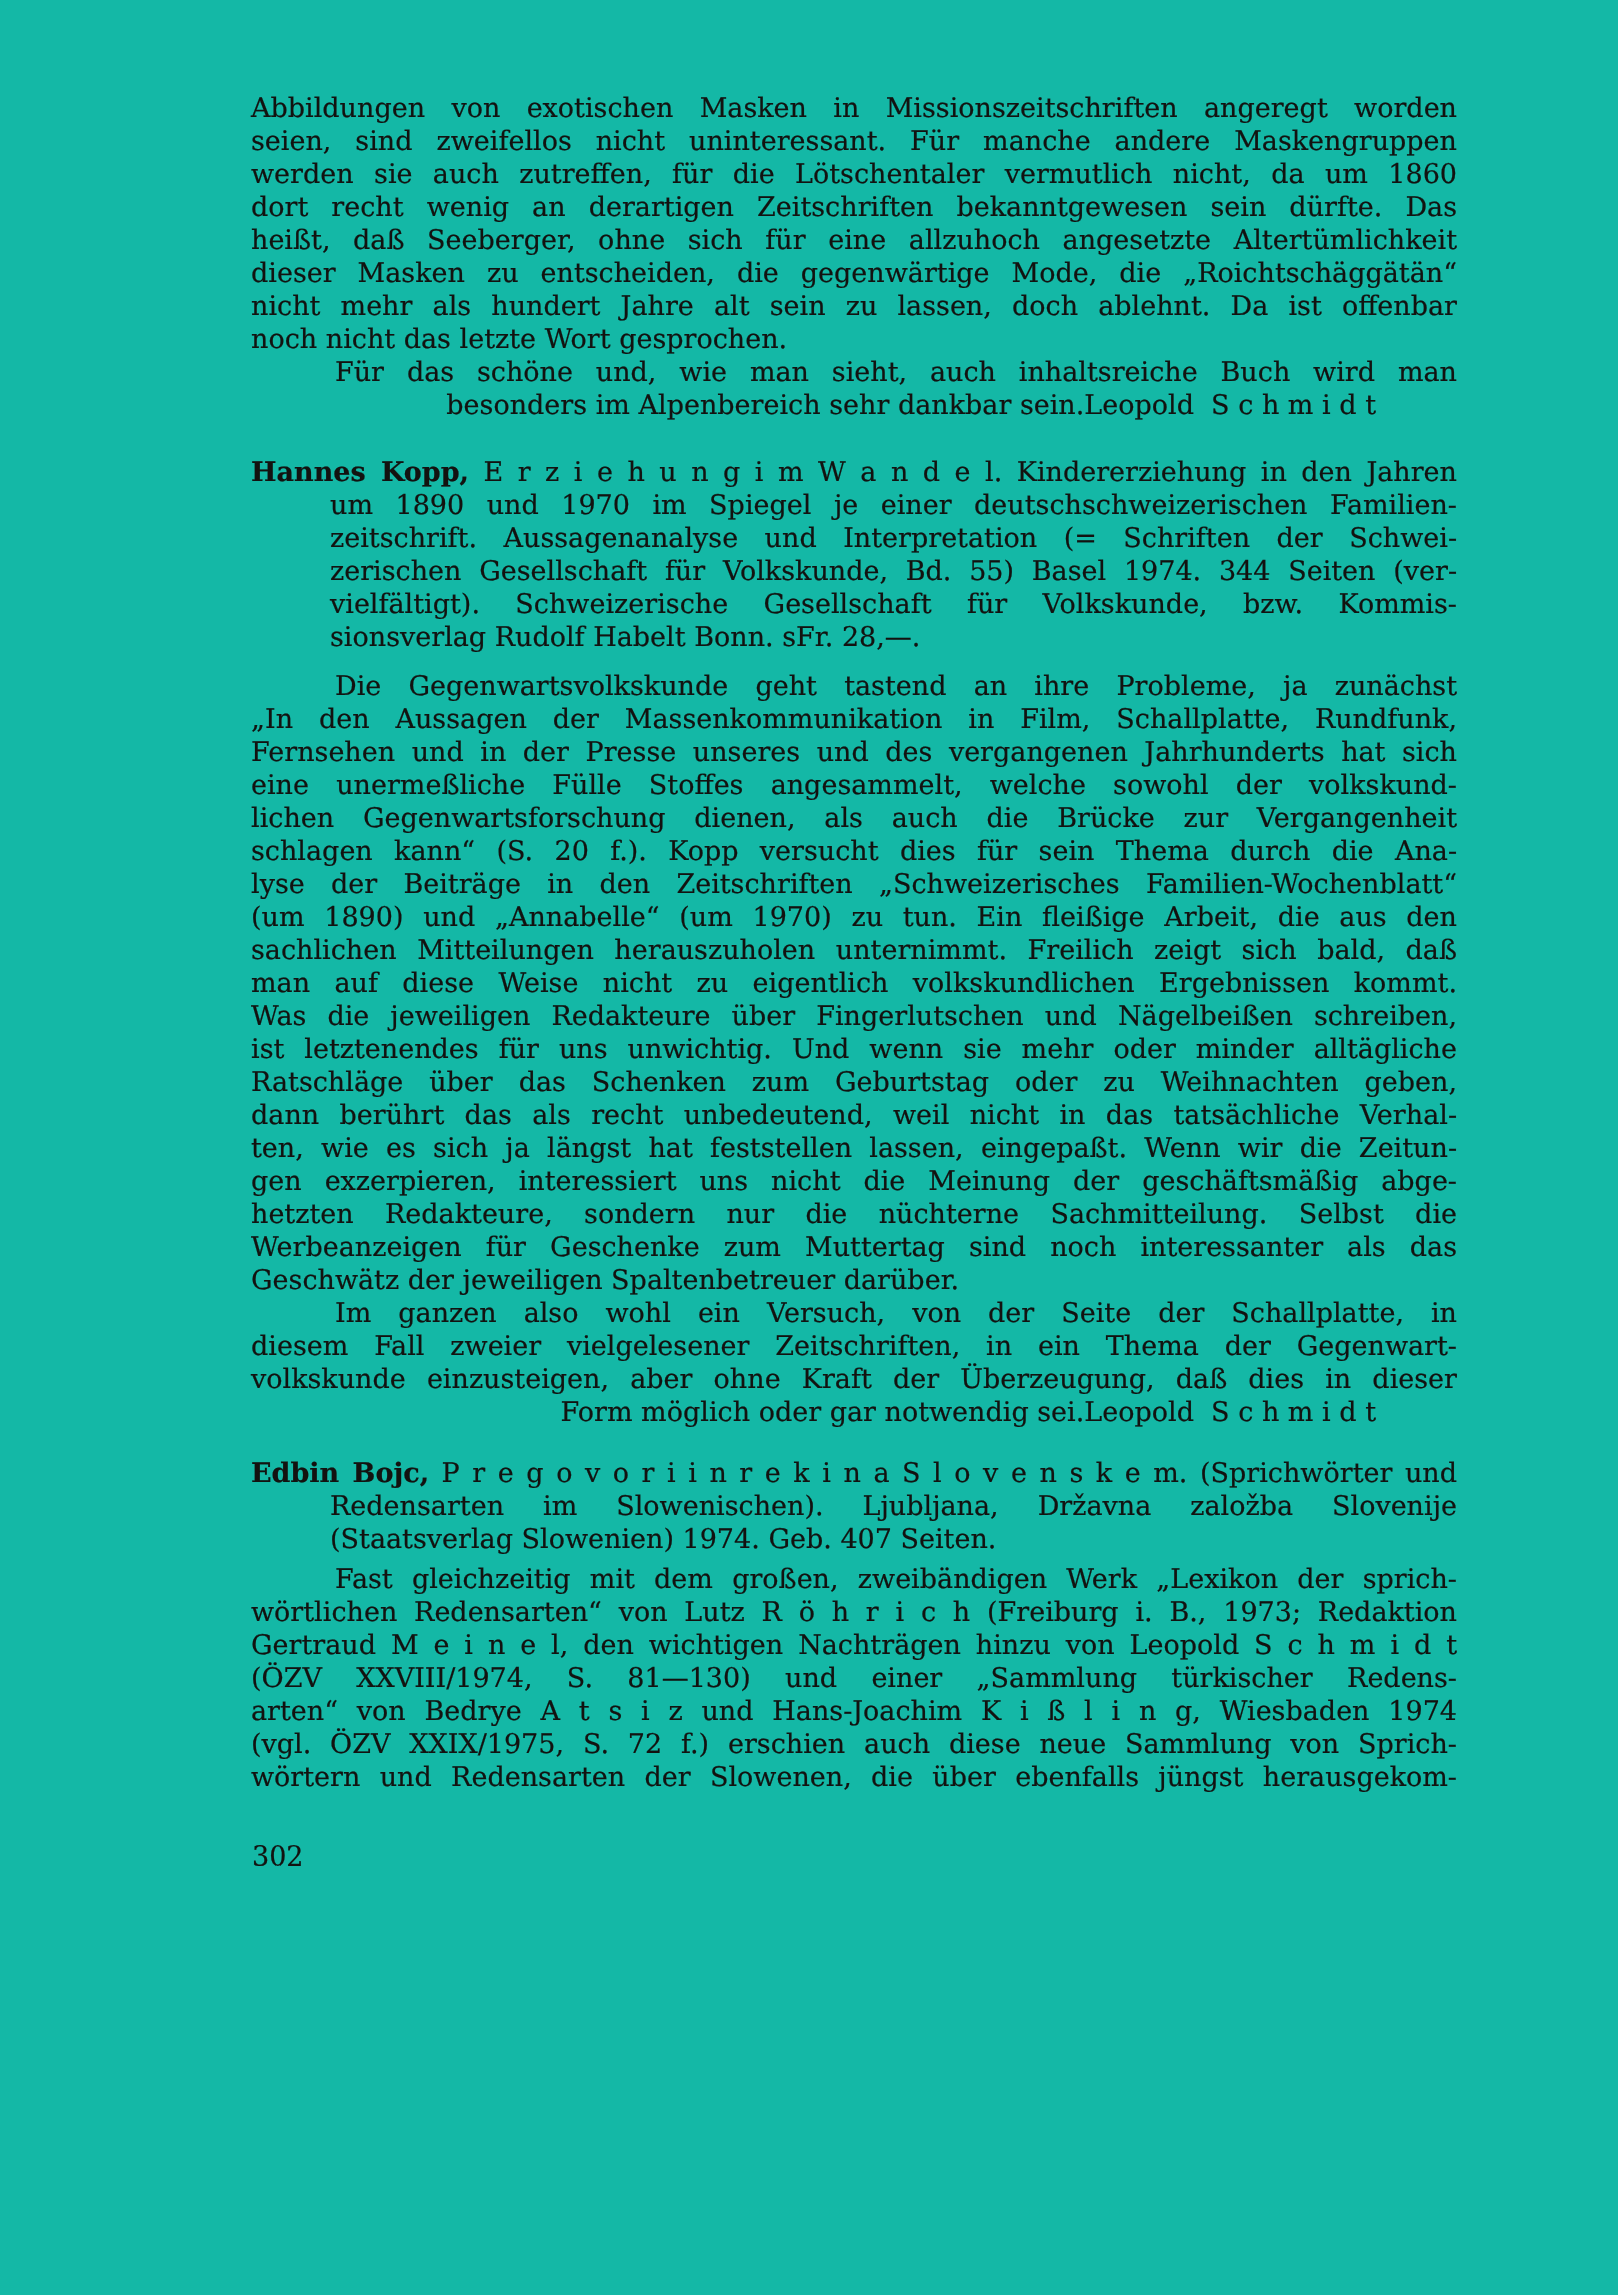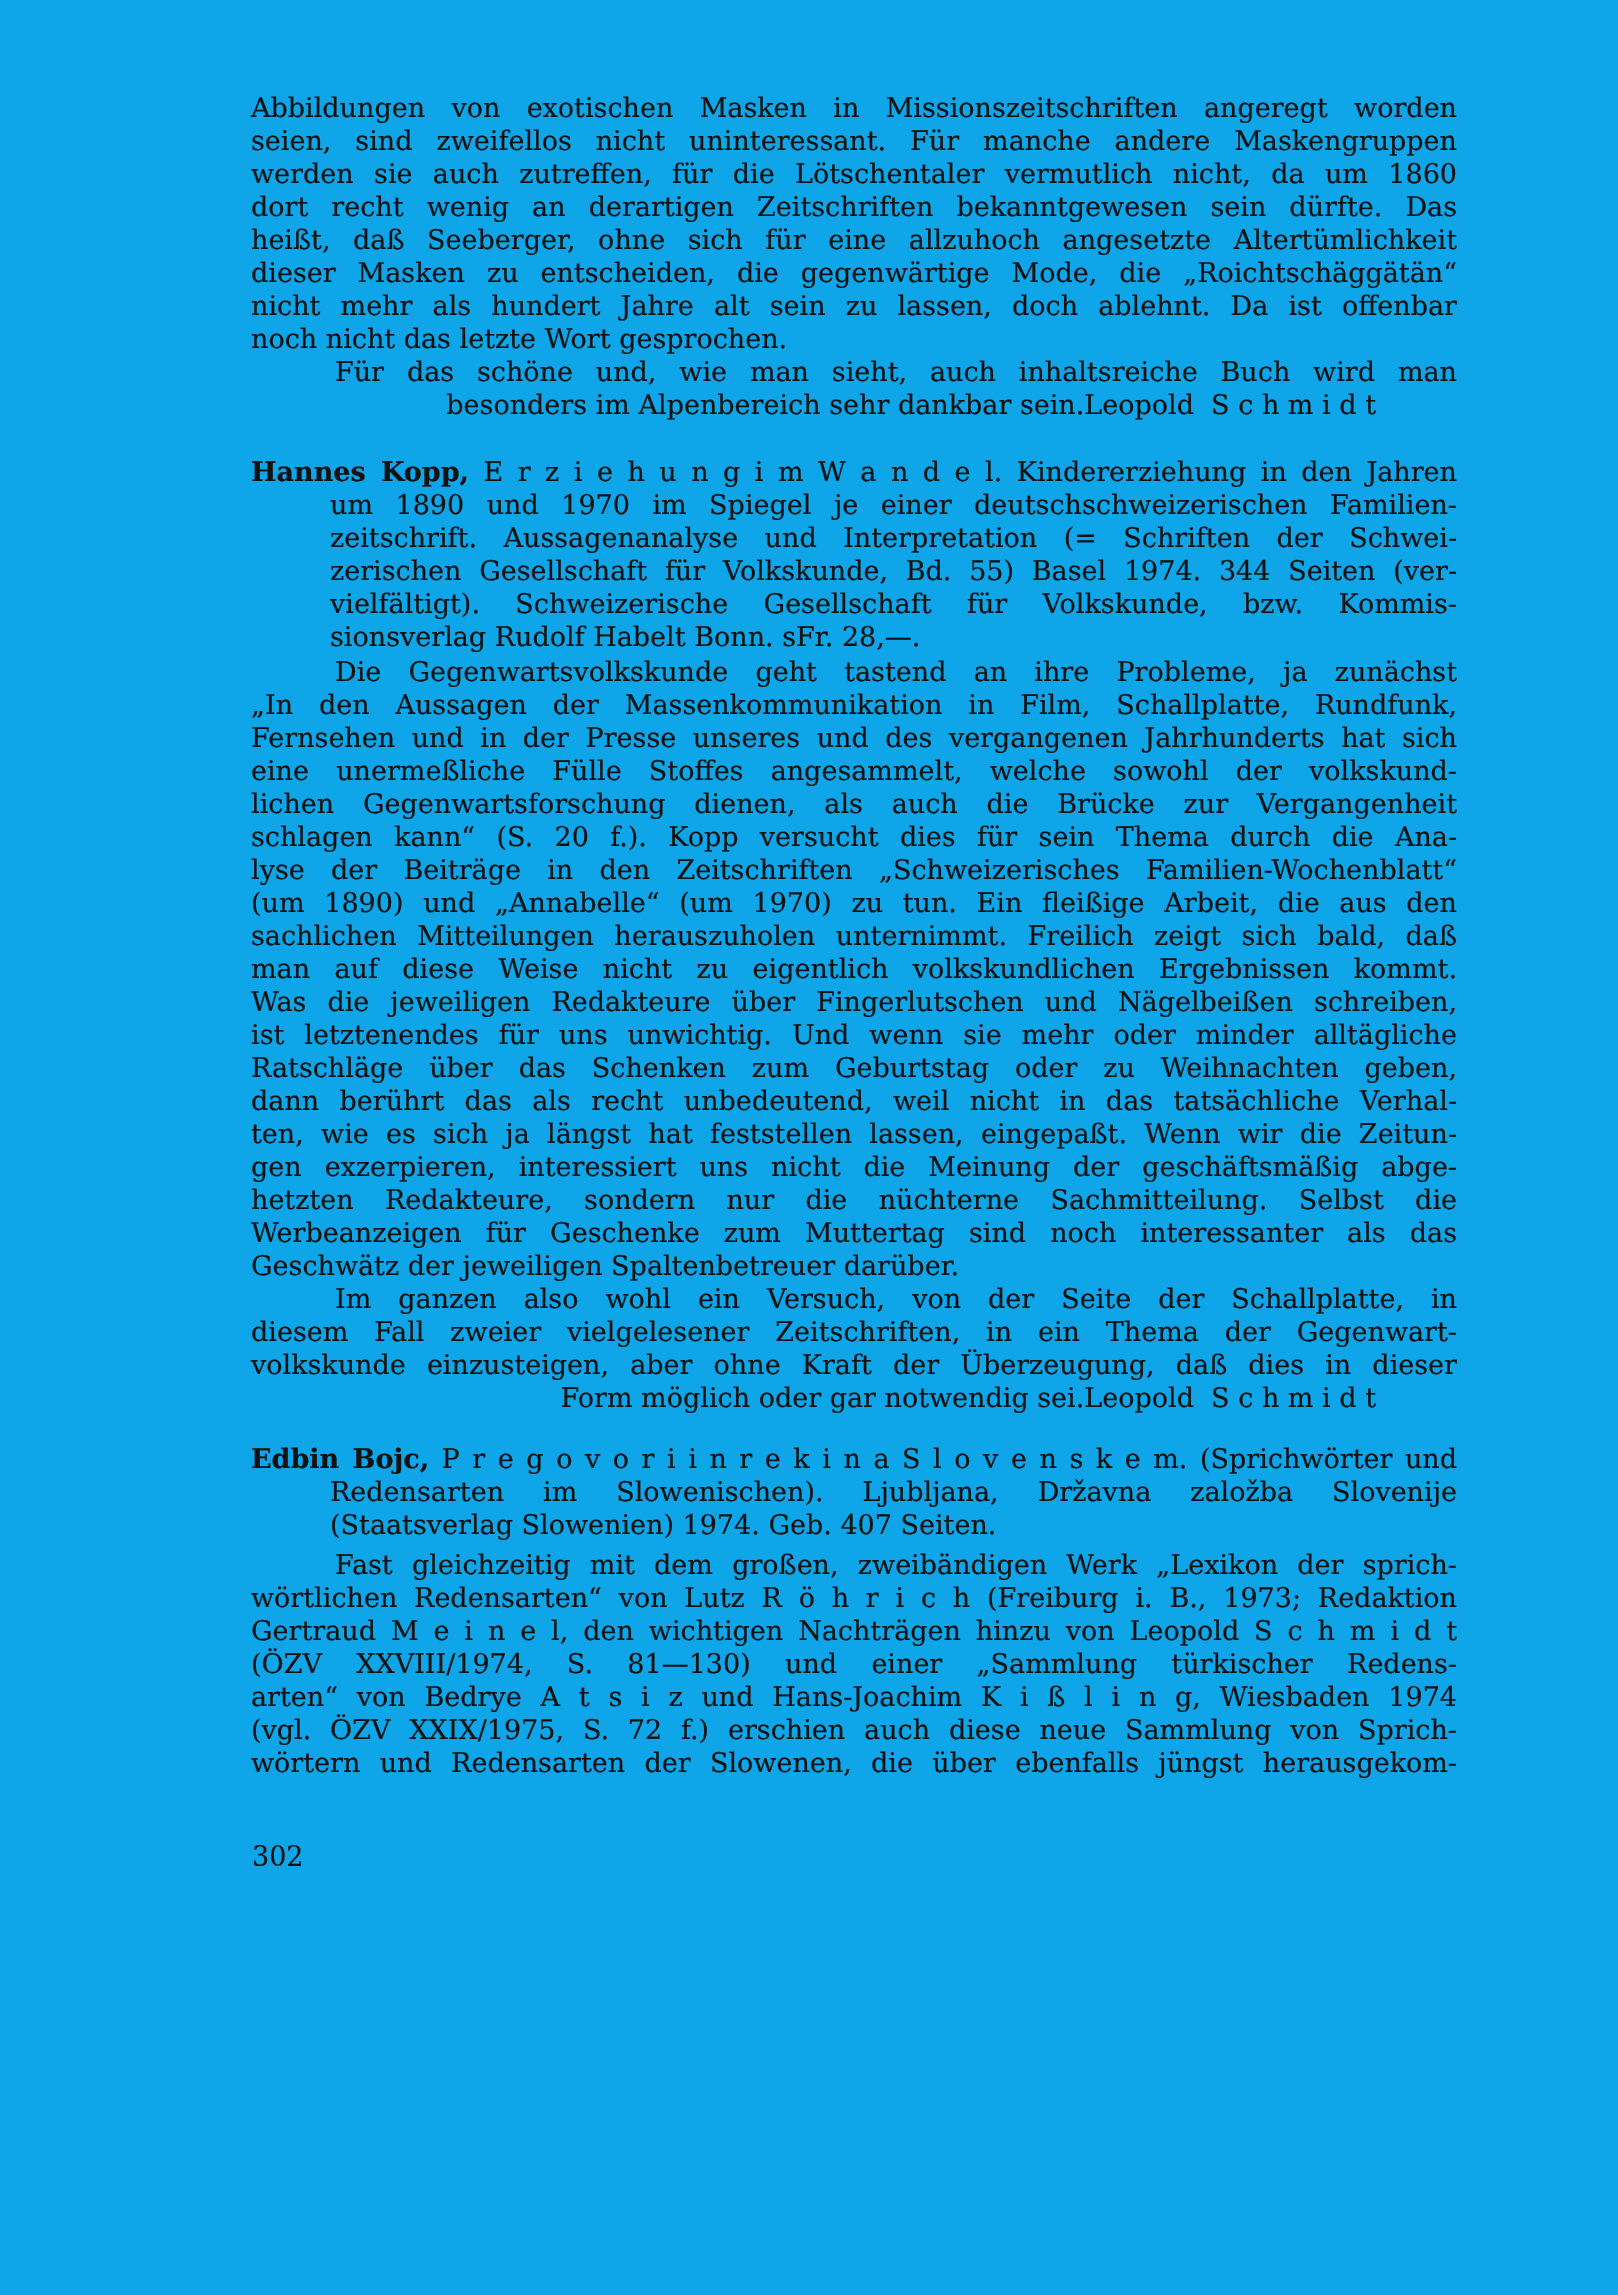--- a/index.html
+++ b/index.html
@@ -5,39 +5,39 @@
   html, body {
     margin: 0;
     padding: 0;
     width: 1618px;
     height: 2295px;
     background: #fdfdfc;
   }
   .page {
     position: absolute;
     inset: 0;
-    background: #0ea5e9;
+    background: #14b8a6;
     overflow: hidden;
   }
   .text-block {
     position: absolute;
     left: 251px;
     top: 92px;
     width: 1206px;
     font-family: "DejaVu Serif", "Liberation Serif", serif;
     font-size: 27px;
     line-height: 33px;
     color: #131210;
     -webkit-text-stroke: 0.2px #131210;
     text-rendering: geometricPrecision;
   }
   .block { margin: 0; }
   
   .text-block .block:nth-child(3) { margin-top: 34px; }
-  .text-block .block:nth-child(4) { margin-top: 2px; }
+  .text-block .block:nth-child(4) { margin-top: 16px; }
   .text-block .block:nth-child(6) { margin-top: 28px; }
   .text-block .block:nth-child(7) { margin-top: 6.5px; }
 
   .line { min-height: 33px; }
   .just {
     text-align: justify;
     text-align-last: justify;
   }
   .indent { text-indent: 84px; }
   .hang   { padding-left: 79px; }

